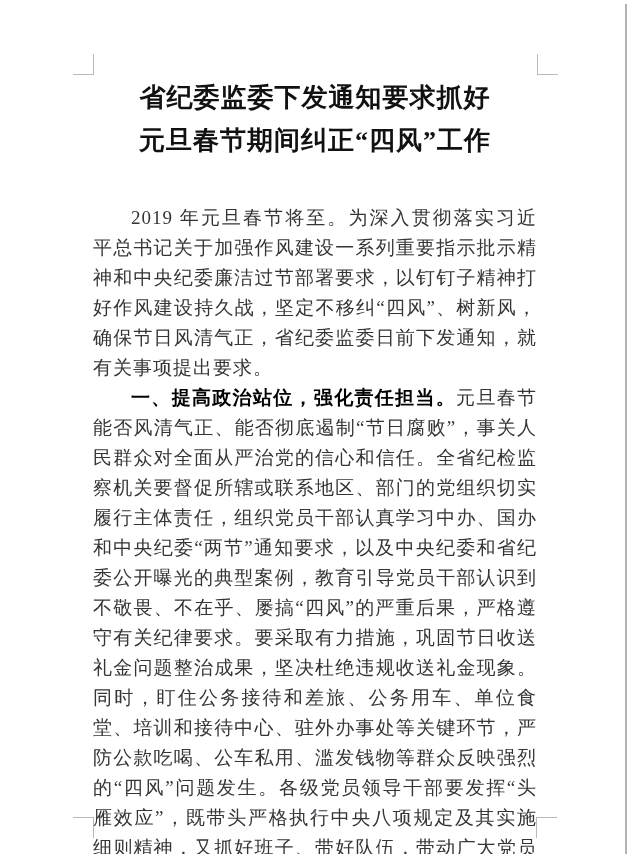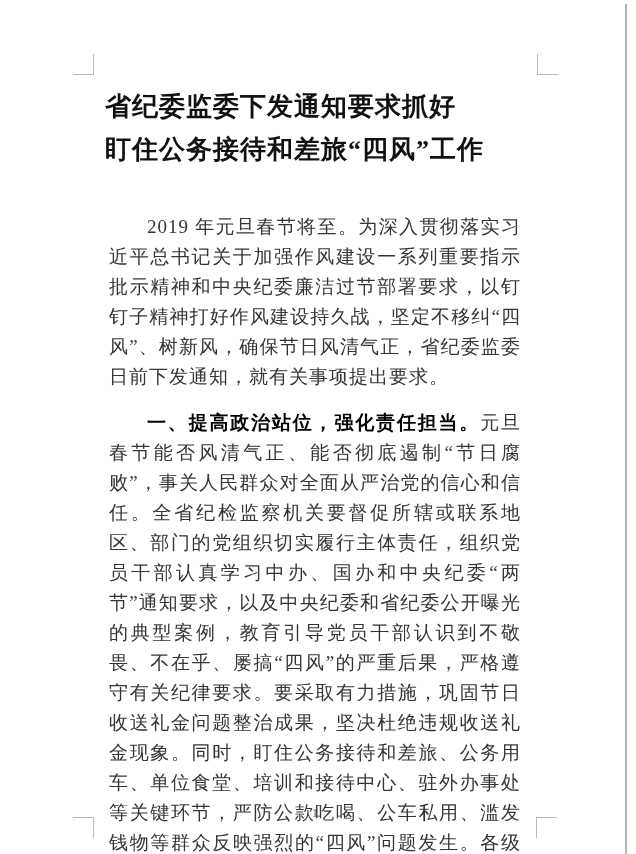--- a/index.html
+++ b/index.html
@@ -35,37 +35,38 @@
   .crop-mark.bl { left: 73px;  top: 817px; border-right: 1px solid #b9b9b9; border-top: 1px solid #b9b9b9; }
   .crop-mark.br { left: 536px; top: 817px; border-left: 1px solid #b9b9b9;  border-top: 1px solid #b9b9b9; }
 
   .content {
     position: absolute;
     left: 93px;
     top: 73px;
     width: 444px;
   }
   .doc-title {
-    margin: 12px;
+    margin: 3px;
+    text-align: center;
     font-size: 26px;
     line-height: 43px;
     font-weight: bold;
     color: #111111;
     letter-spacing: 1px;
   }
   .doc-body {
     margin-top: 41px;
     font-size: 19px;
     line-height: 30px;
     color: #353535;
     letter-spacing: 1px;
     text-align: justify;
   }
   .doc-body p {
-    margin: 16px;
+    margin: 0;
     text-indent: 2em;
   }
   .bold-lead {
     font-weight: bold;
     color: #000000;
   }
   .page-number {
     position: absolute;
     left: 93px;
     top: 805px;
@@ -86,21 +87,21 @@
 
   <div class="crop-mark tl"></div>
   <div class="crop-mark tr"></div>
   <div class="crop-mark bl"></div>
   <div class="crop-mark br"></div>
 
   <div class="content">
 
     <h1 class="doc-title">
       <div>省纪委监委下发通知要求抓好</div>
-      <div>盯住公务接待和差旅“四风”工作</div>
+      <div>元旦春节期间纠正“四风”工作</div>
     </h1>
 
     <div class="doc-body">
       <p><span>2019 年元旦春节将至。为深入贯彻落实习近平总书记关于加强作风建设一系列重要指示批示精神和中央纪委廉洁过节部署要求，以钉钉子精神打好作风建设持久战，坚定不移纠“四风”、树新风，确保节日风清气正，省纪委监委日前下发通知，就有关事项提出要求。</span></p>
       <p><span class="bold-lead">一、提高政治站位，强化责任担当。</span><span>元旦春节能否风清气正、能否彻底遏制“节日腐败”，事关人民群众对全面从严治党的信心和信任。全省纪检监察机关要督促所辖或联系地区、部门的党组织切实履行主体责任，组织党员干部认真学习中办、国办和中央纪委“两节”通知要求，以及中央纪委和省纪委公开曝光的典型案例，教育引导党员干部认识到不敬畏、不在乎、屡搞“四风”的严重后果，严格遵守有关纪律要求。要采取有力措施，巩固节日收送礼金问题整治成果，坚决杜绝违规收送礼金现象。同时，盯住公务接待和差旅、公务用车、单位食堂、培训和接待中心、驻外办事处等关键环节，严防公款吃喝、公车私用、滥发钱物等群众反映强烈的“四风”问题发生。各级党员领导干部要发挥“头雁效应”，既带头严格执行中央八项规定及其实施细则精神，又抓好班子、带好队伍，带动广大党员干部廉洁过节。</span></p>
     </div>
 
   </div>
 
   <div class="page-number">1</div>

